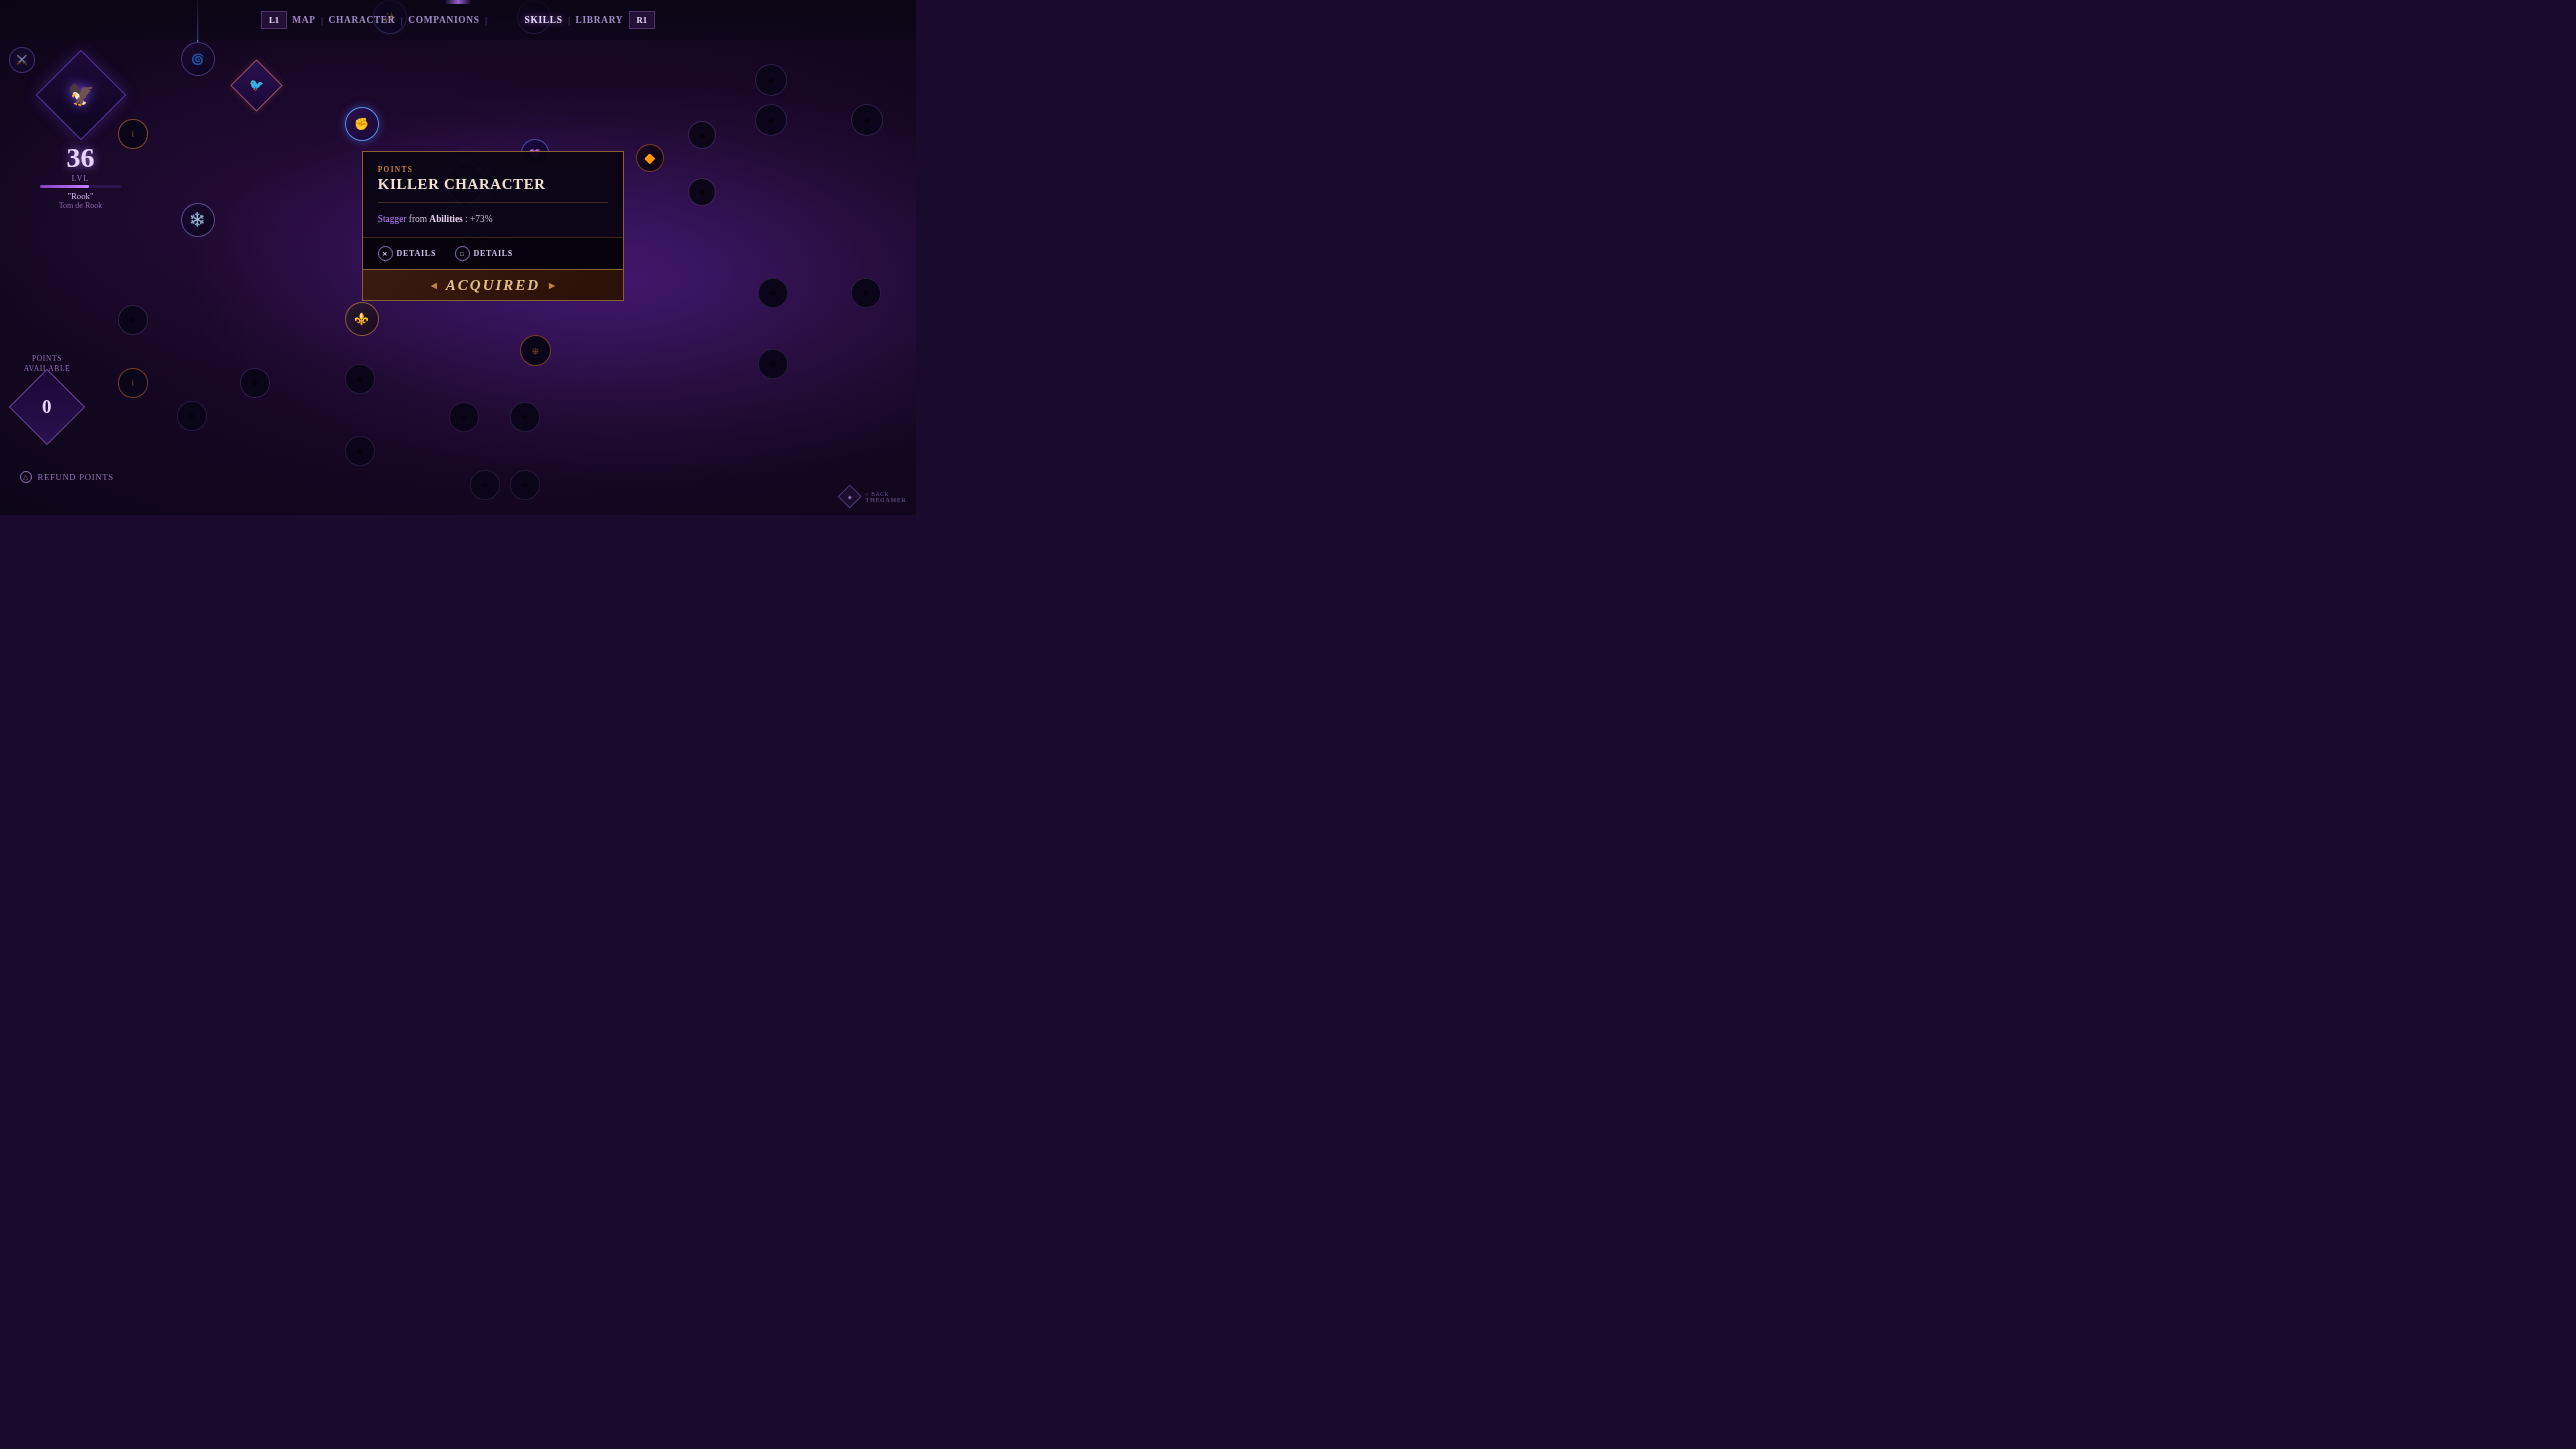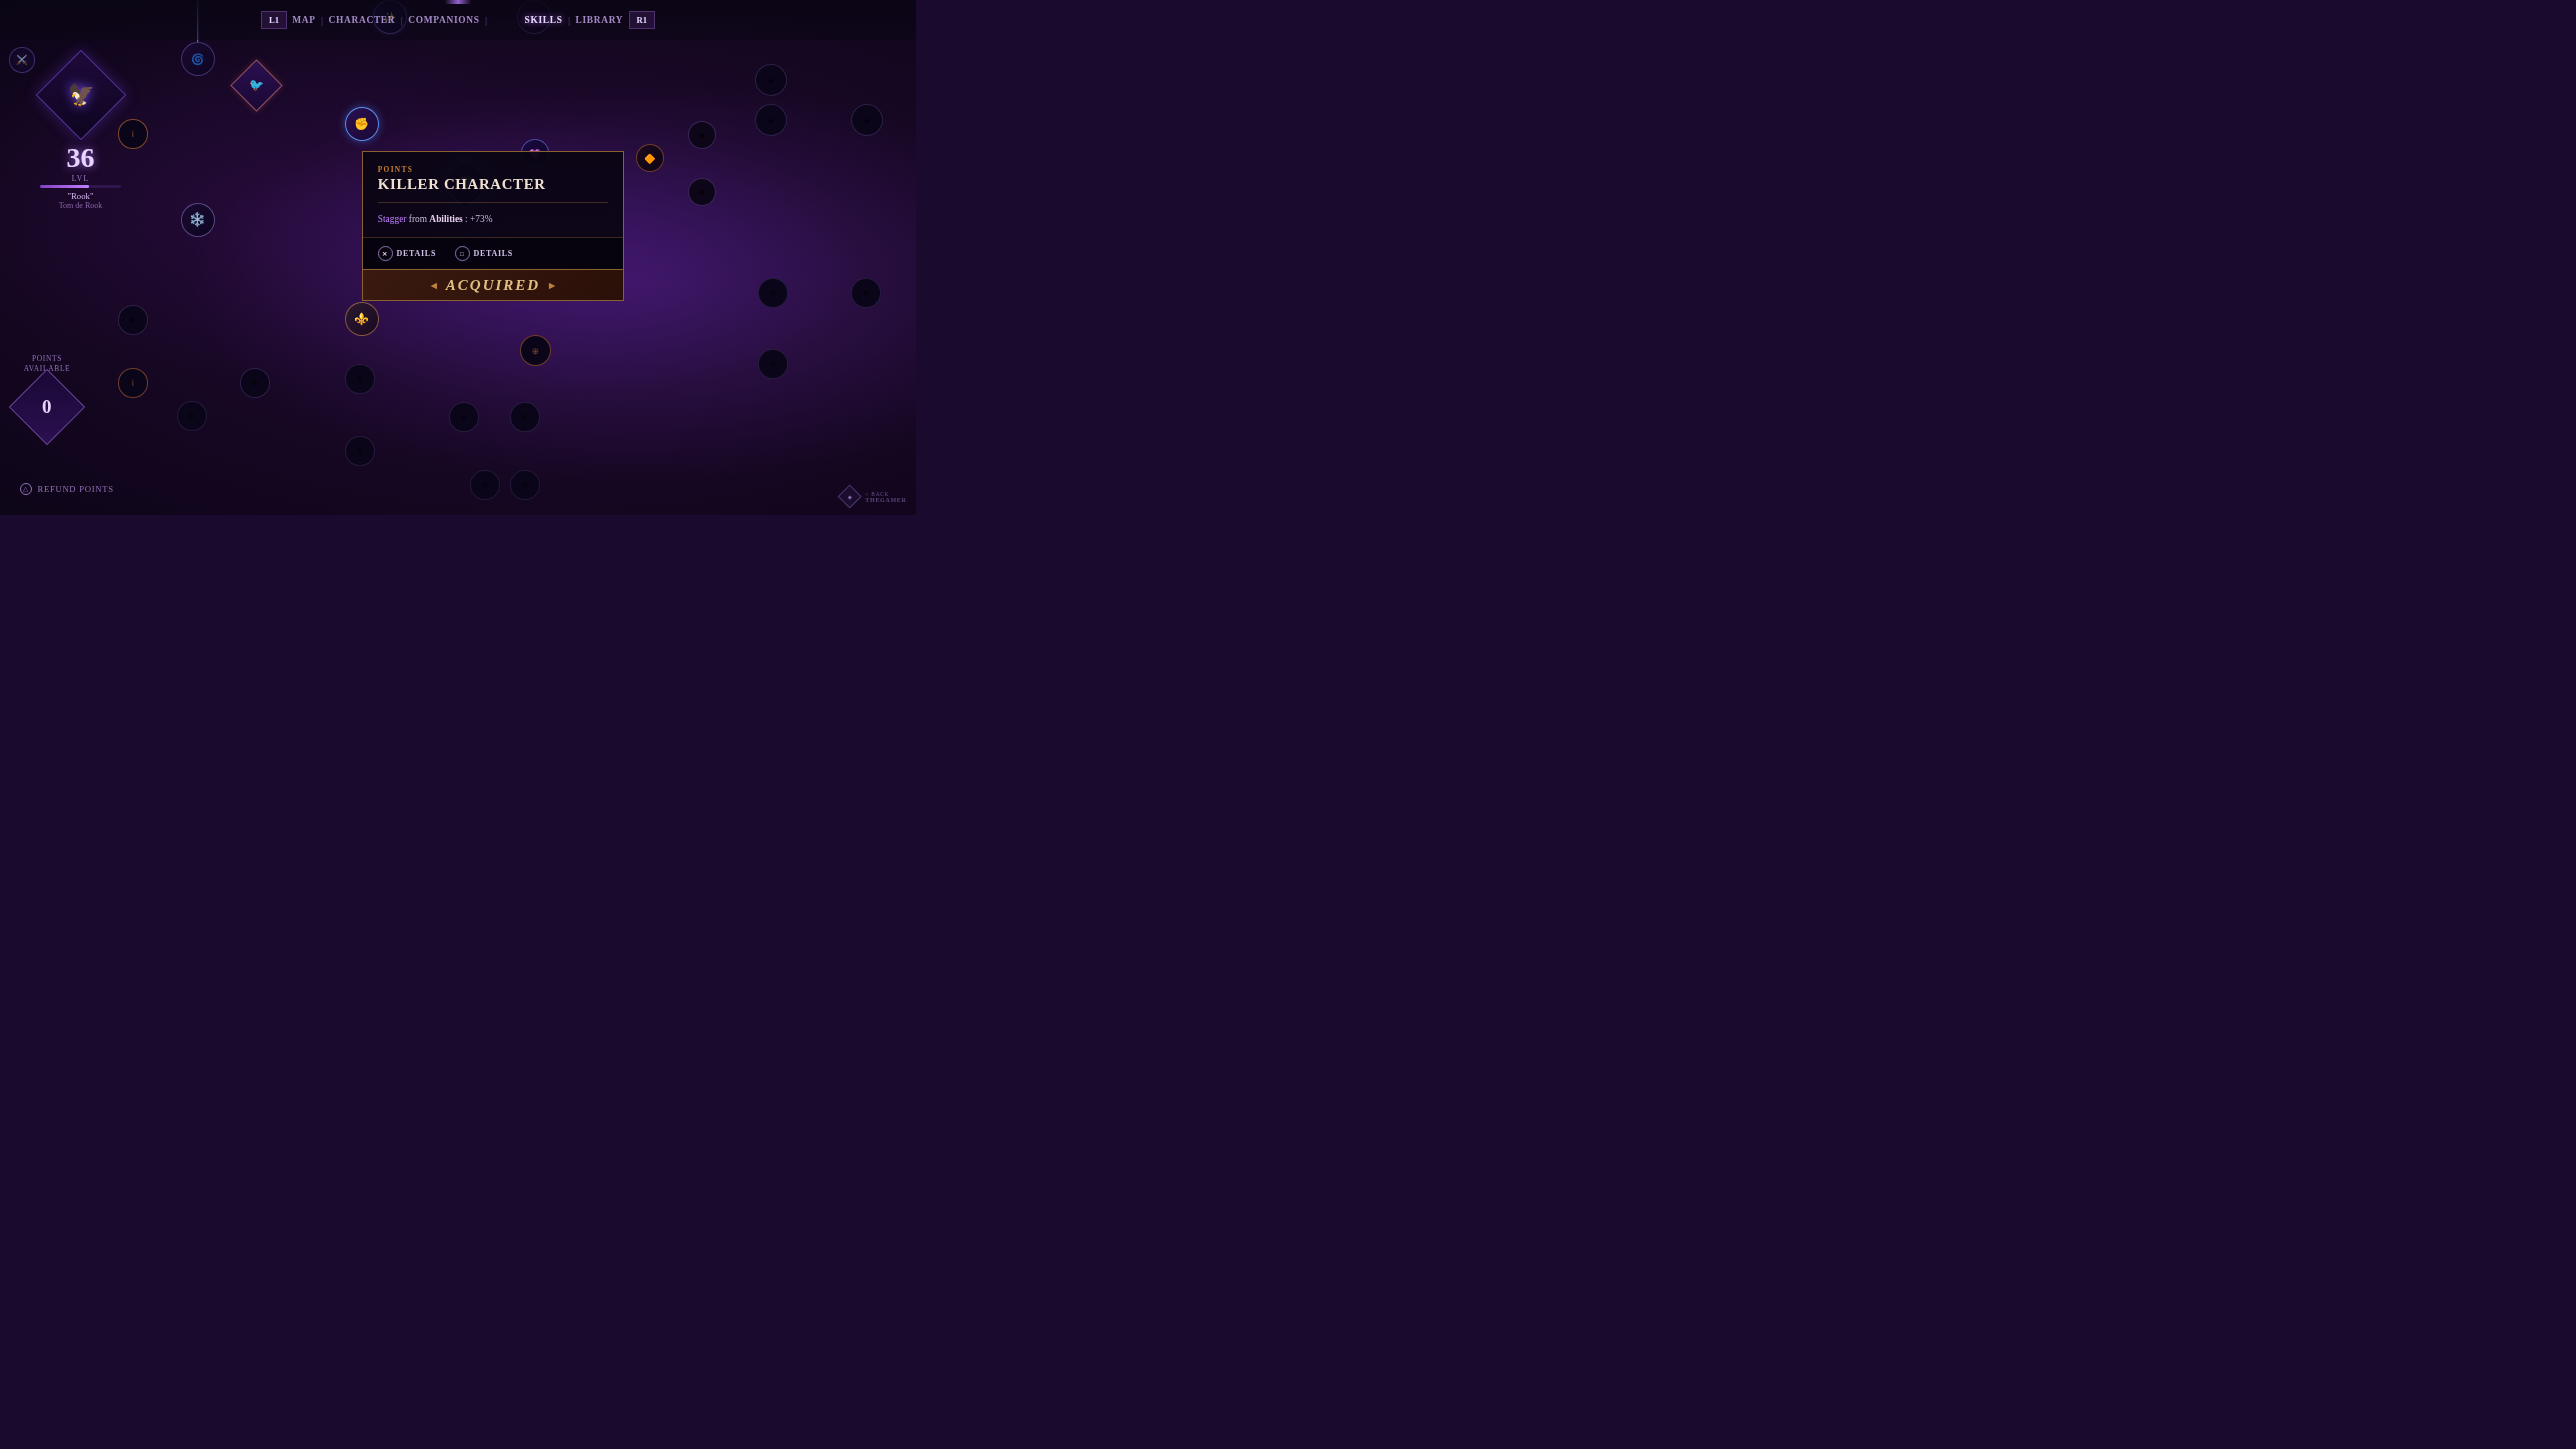--- a/index.html
+++ b/index.html
@@ -161,21 +161,21 @@
     .points-num {
       transform: rotate(-45deg);
       font-size: 19px;
       font-weight: bold;
       color: #e8d5ff;
     }
 
     
     .refund-points-btn {
       position: absolute;
-      bottom: 20px;
+      bottom: 32px;
       left: 20px;
       z-index: 5;
       display: flex;
       align-items: center;
       gap: 5.4px;
       color: rgba(180,140,220,0.8);
       font-size: 8.7px;
       letter-spacing: 0.7px;
     }
 

